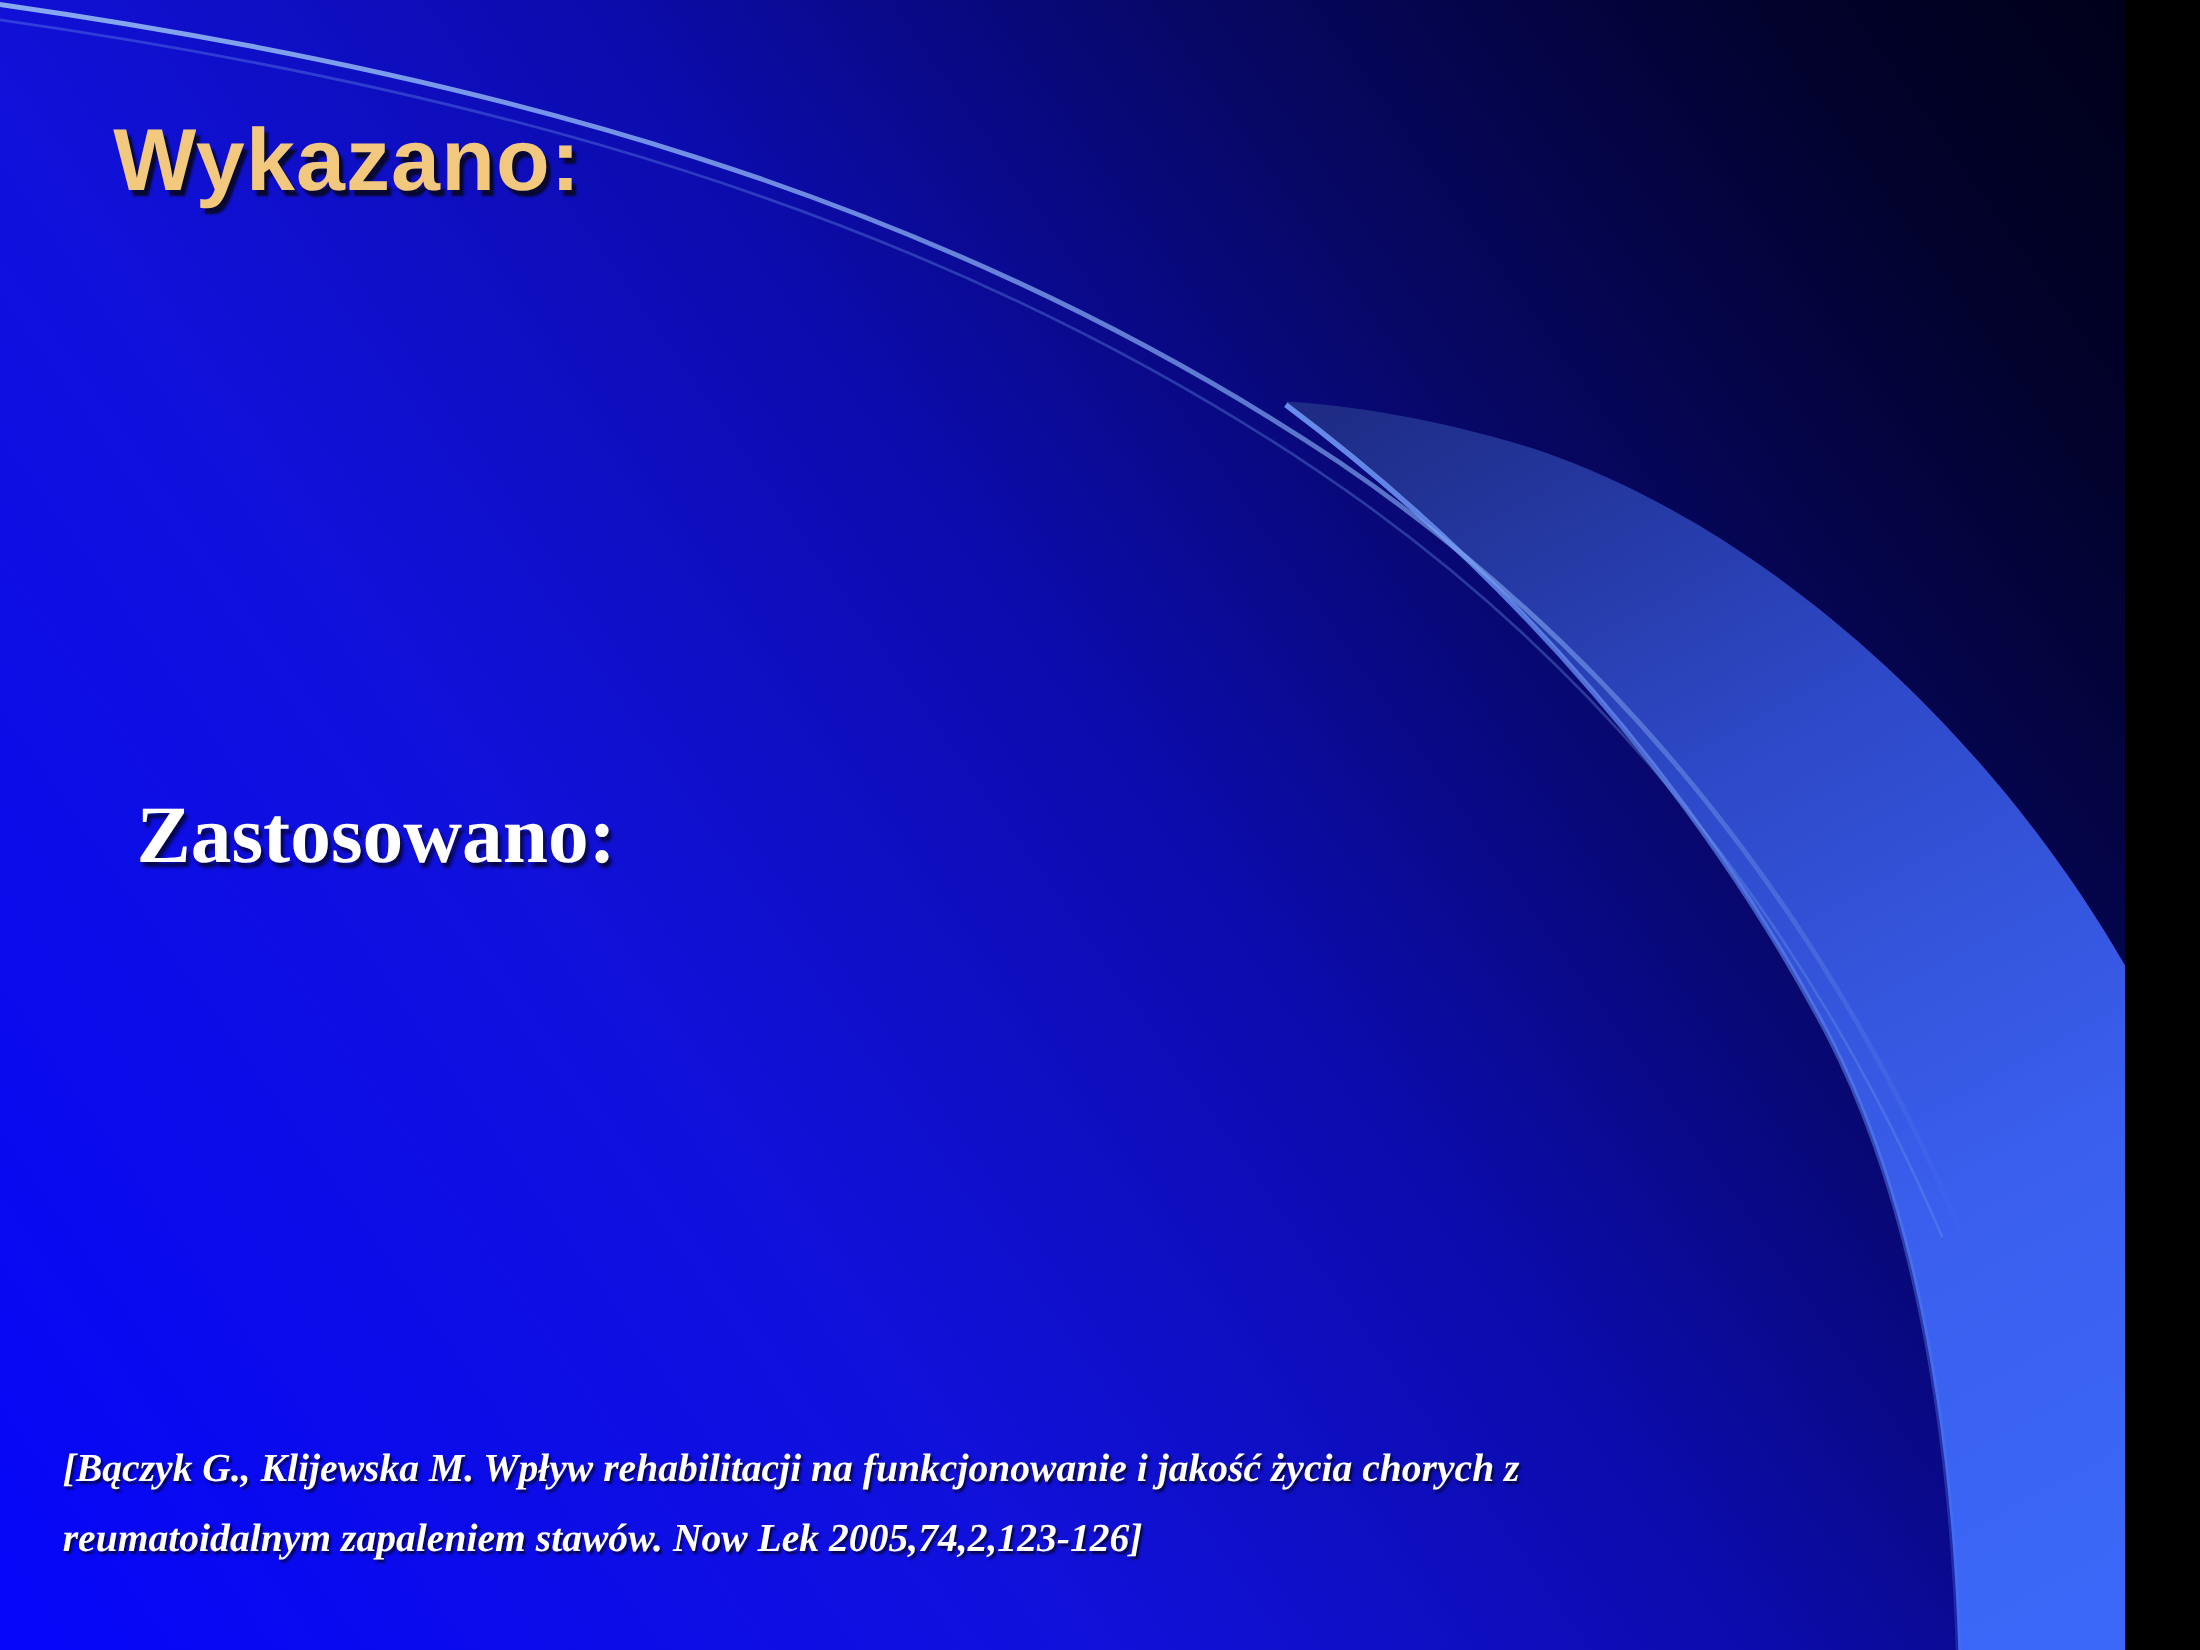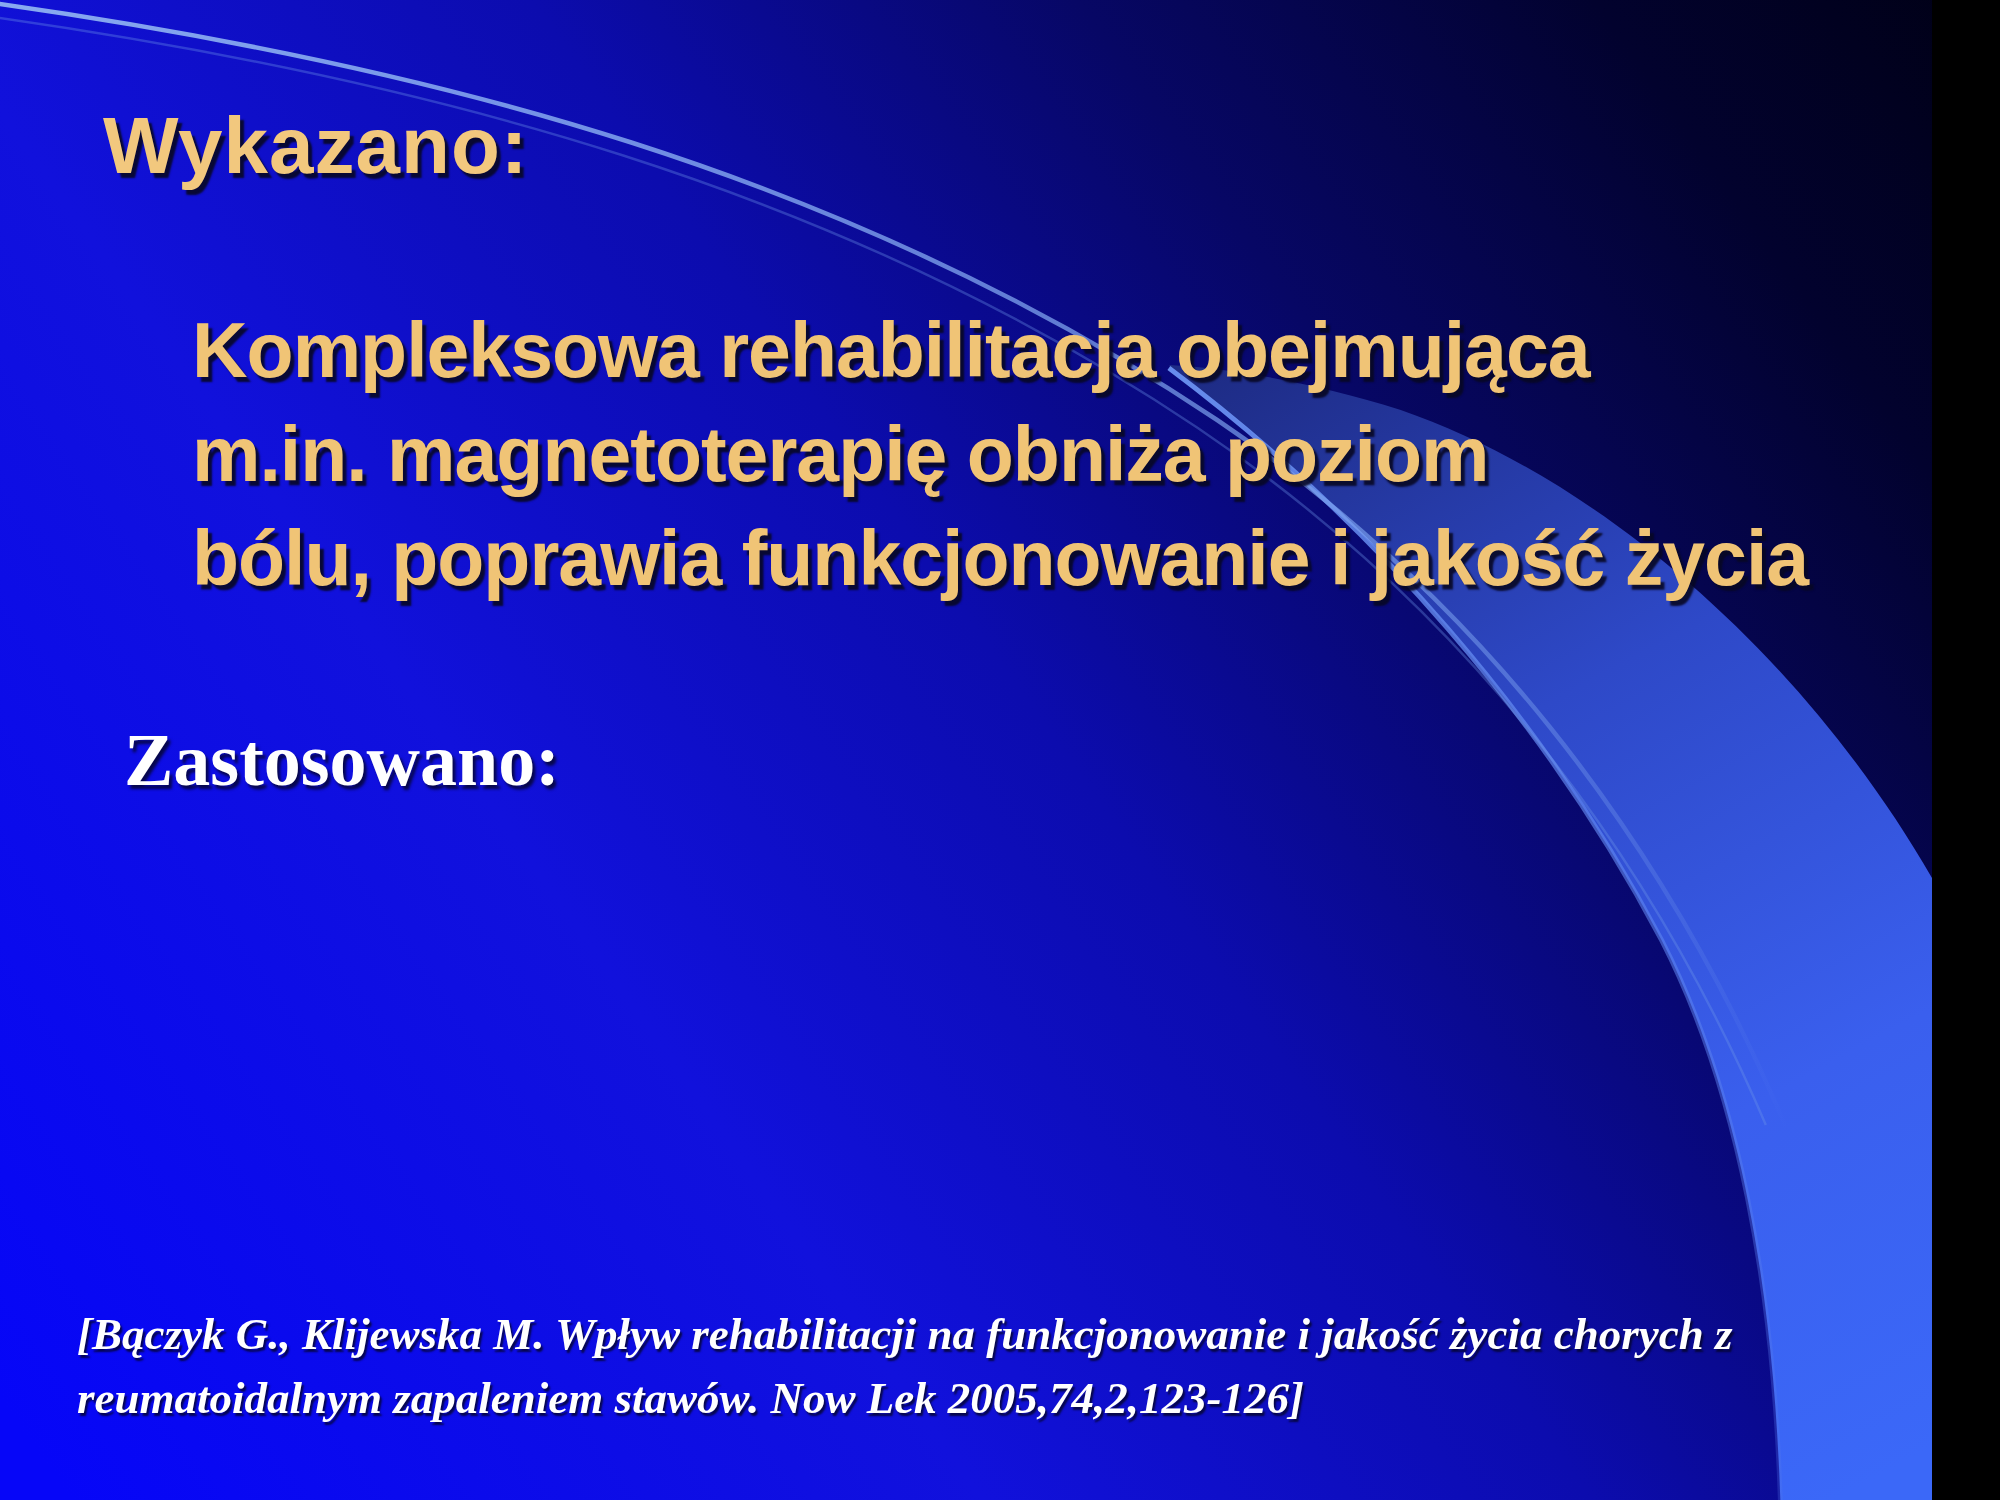--- a/index.html
+++ b/index.html
@@ -36,25 +36,24 @@
     left:150px;top:830px;
     font-family:"Liberation Serif", serif;
     font-size:62px;font-weight:bold;
     line-height:93px;
     color:#FFFFFF;
     text-shadow:3px 4px 3px rgba(5,5,40,.8);
   }
   .citation{
     left:57px;top:1302px;
     font-family:"Liberation Serif", serif;
-    font-size:45px;font-weight:bold;font-style:italic;
+    font-size:36px;font-weight:bold;font-style:italic;
     line-height:64px;
     color:#FFFFFF;
     text-shadow:2px 3px 2px rgba(5,5,40,.8);
-    margin-left:20px;
   }
   .line{display:block;}
 </style>
 </head>
 <body>
 
 <div class="slide">
 
   <svg class="bg-svg" viewBox="0 0 2000 1500" preserveAspectRatio="none">
     <defs>
@@ -102,25 +101,20 @@
              C 440,78 870,188 1240,428
              C 1500,597 1700,835 1828,1125" fill="none" stroke="#6C94E8" stroke-width="2.5" opacity="0.35"></path>
 
     <path d="M -15,2
              C 450,65 880,175 1260,420
              C 1520,590 1720,830 1850,1130" fill="none" stroke="url(#arc)" stroke-width="4.5"></path>
   </svg>
 
   <div class="txt heading">Wykazano:</div>
 
-  <div class="txt highlight">
-    <span class="line">Kompleksowa rehabilitacja obejmująca</span>
-    <span class="line">m.in. magnetoterapię obniża poziom</span>
-    <span class="line">bólu, poprawia funkcjonowanie i jakość życia</span>
-  </div>
 
   <div class="txt subheading">Zastosowano:</div>
 
 
   <div class="txt citation">
     <span class="line">[Bączyk G., Klijewska M. Wpływ rehabilitacji na funkcjonowanie i jakość życia chorych z</span>
     <span class="line">reumatoidalnym zapaleniem stawów. Now Lek 2005,74,2,123-126]</span>
   </div>
 
 </div>

